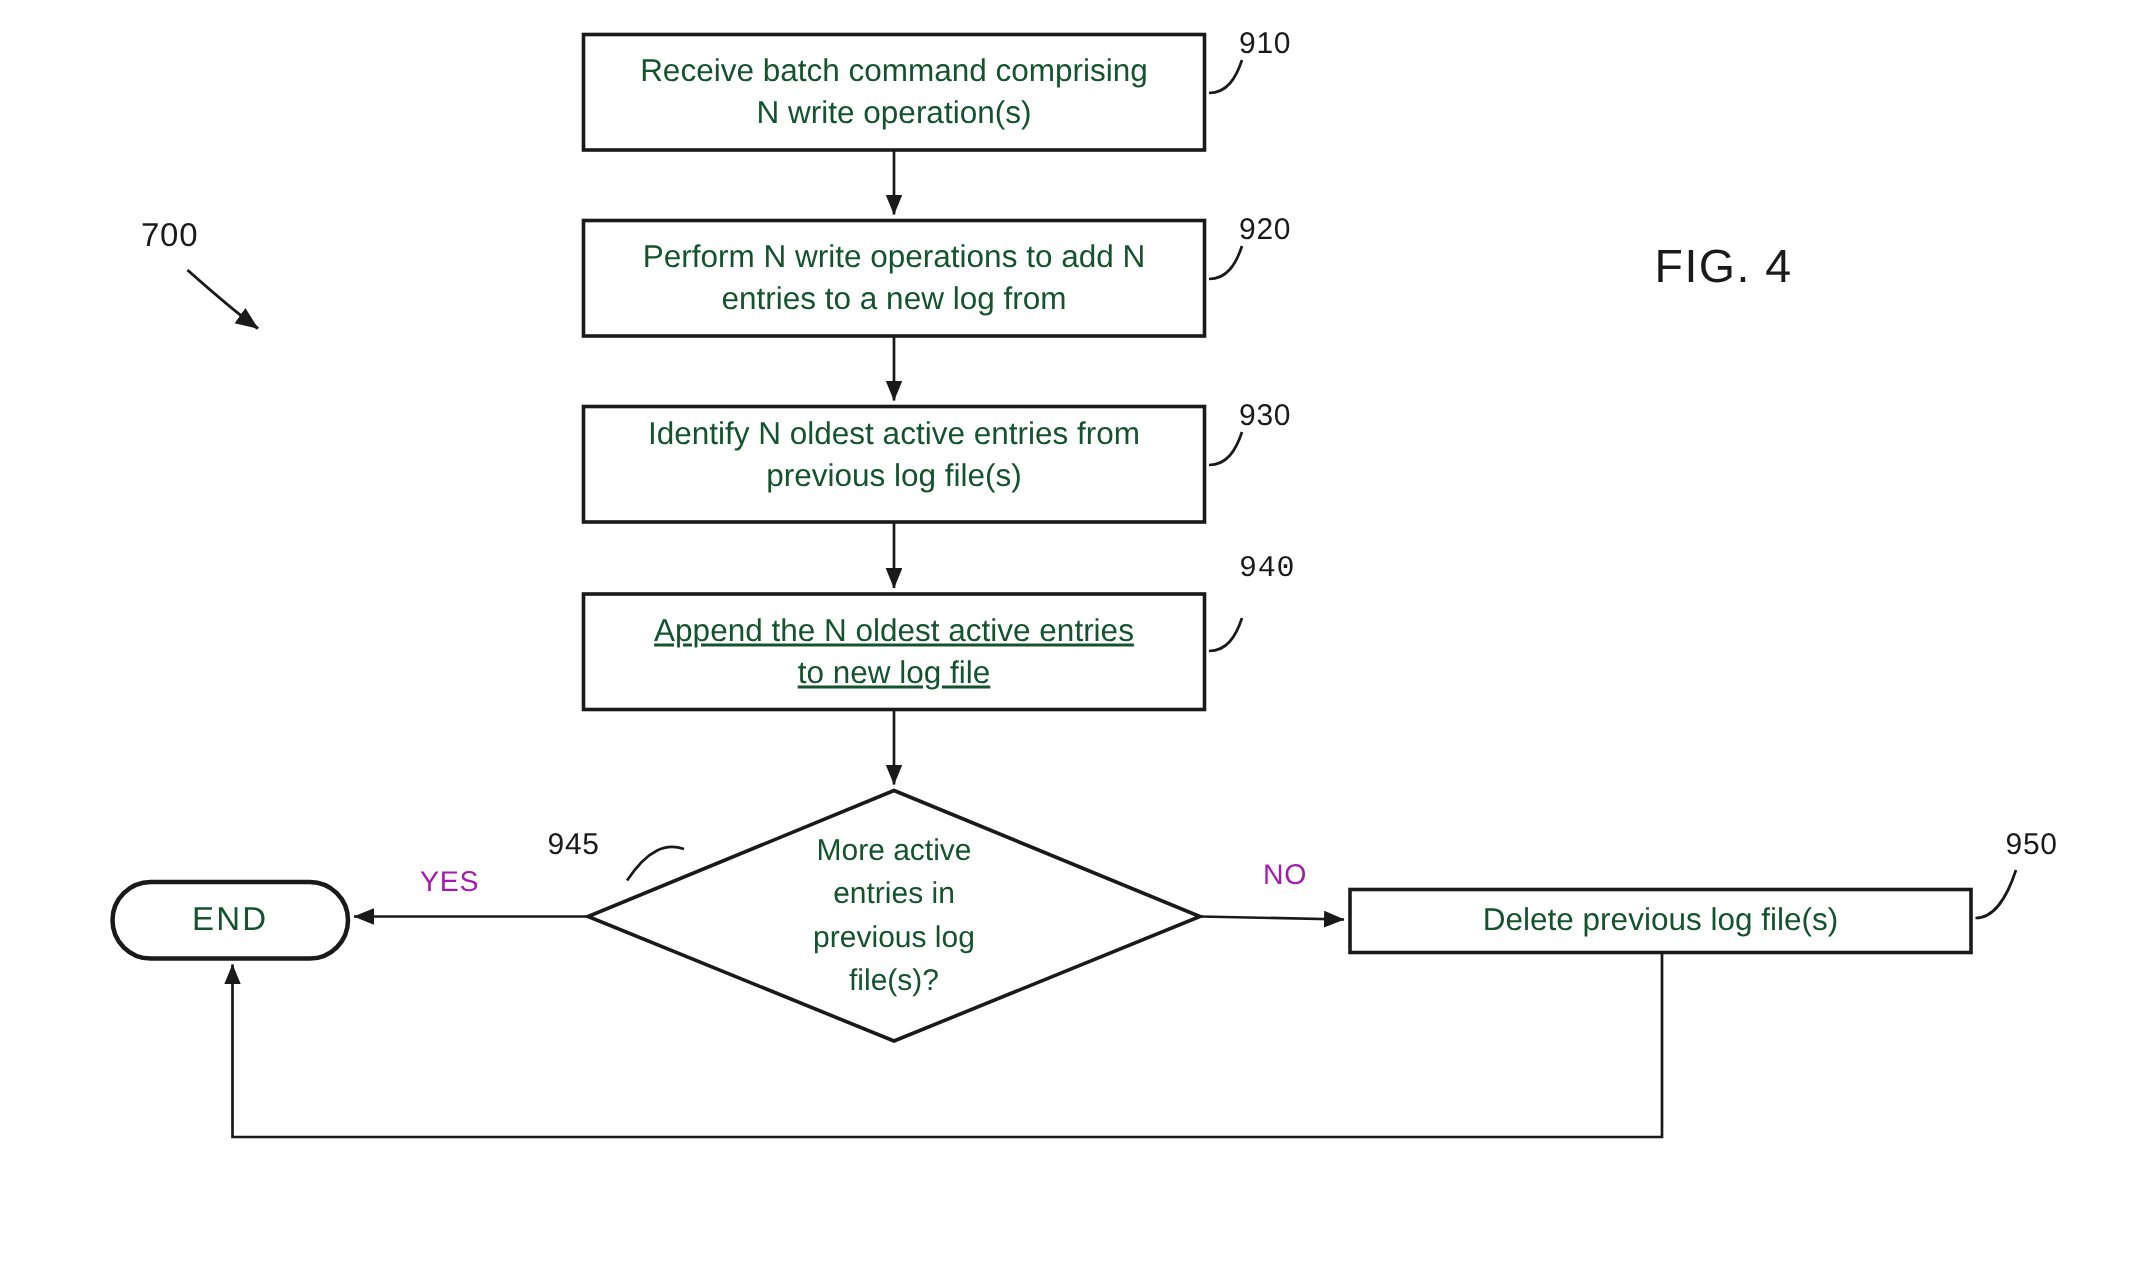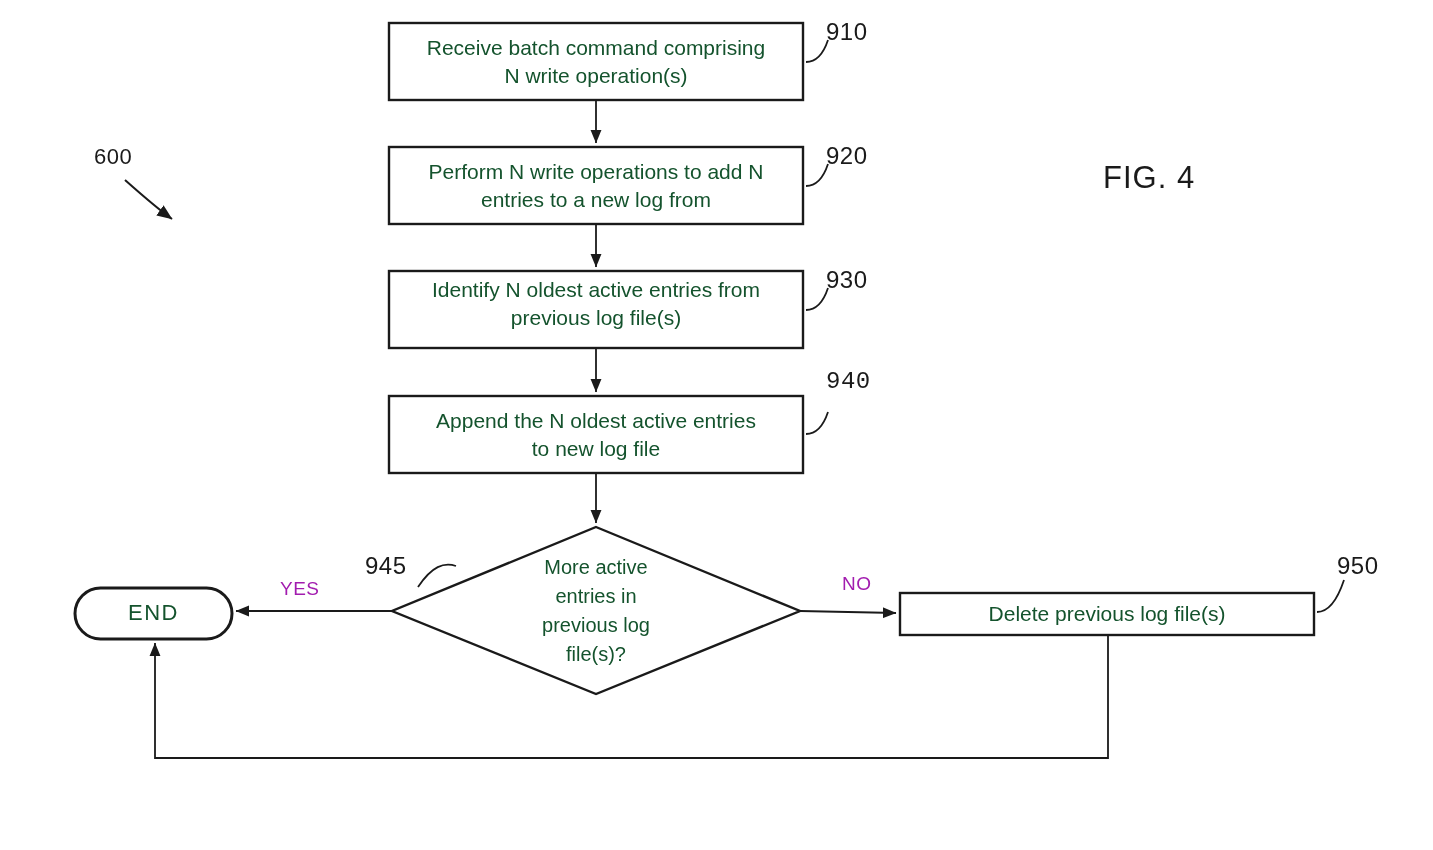--- a/index.html
+++ b/index.html
@@ -33,21 +33,21 @@
     line-height: 1.30;
     white-space: pre-line;
     pointer-events: none;
   }
   .proc-text { font-size: 21px; }
   .decision-text { font-size: 20px; line-height: 1.45; }
   .terminal-text { font-size: 22px; letter-spacing: 1.5px; }
   .ref-label {
     position: absolute;
     color: #1a1a1a;
-    font-size: 24px;
+    font-size: 20px;
     font-family: "Liberation Sans", sans-serif;
     letter-spacing: 0.5px;
   }
   .edge-label {
     position: absolute;
     color: #a21caf;
     font-size: 19px;
     font-family: "Liberation Sans", sans-serif;
     letter-spacing: 0.5px;
   }
@@ -101,35 +101,35 @@
 
     <path d="M125,180 C143,196 158,209 172,219" fill="none" stroke="#1a1a1a" stroke-width="2" marker-end="url(#arrowhead)"></path>
   </svg>
 
   <div class="node-text proc-text" style="left:389px; top:23px; width:414px; height:77px;">Receive batch command comprising
 N write operation(s)</div>
   <div class="node-text proc-text" style="left:389px; top:147px; width:414px; height:77px;">Perform N write operations to add N
 entries to a new log from</div>
   <div class="node-text proc-text" style="left:389px; top:271px; width:414px; height:65px;">Identify N oldest active entries from
 previous log file(s)</div>
-  <div class="node-text proc-text" style="left:389px; top:396px; width:414px; height:77px;">Append the N oldest active entries
+  <div class="node-text proc-text" style="left:389px; top:396px; width:414px; height:77px;text-decoration:underline;">Append the N oldest active entries
 to new log file</div>
   <div class="node-text decision-text" style="left:476px; top:547px; width:240px; height:128px;">More active
 entries in
 previous log
 file(s)?</div>
   <div class="node-text proc-text" style="left:900px; top:593px; width:414px; height:42px;">Delete previous log file(s)</div>
   <div class="node-text terminal-text" style="left:75px; top:588px; width:157px; height:51px;">END</div>
 
   <div class="ref-label" style="left:826px; top:18px;">910</div>
   <div class="ref-label" style="left:826px; top:142px;">920</div>
   <div class="ref-label" style="left:826px; top:266px;">930</div>
   <div class="ref-label" style="left:826px; top:368px;font-family:Liberation Mono, monospace;">940</div>
   <div class="ref-label" style="left:365px; top:552px;">945</div>
   <div class="ref-label" style="left:1337px; top:552px;">950</div>
-  <div class="ref-label" style="left:94px; top:144px; font-size:22px;">600</div>
+  <div class="ref-label" style="left:94px; top:144px; font-size:22px;">700</div>
 
   <div class="edge-label" style="left:280px; top:578px;">YES</div>
   <div class="edge-label" style="left:842px; top:573px;">NO</div>
 
   <div class="fig-title" style="left:1103px; top:160px;">FIG. 4</div>
 
 </div>
 
 </body></html>

